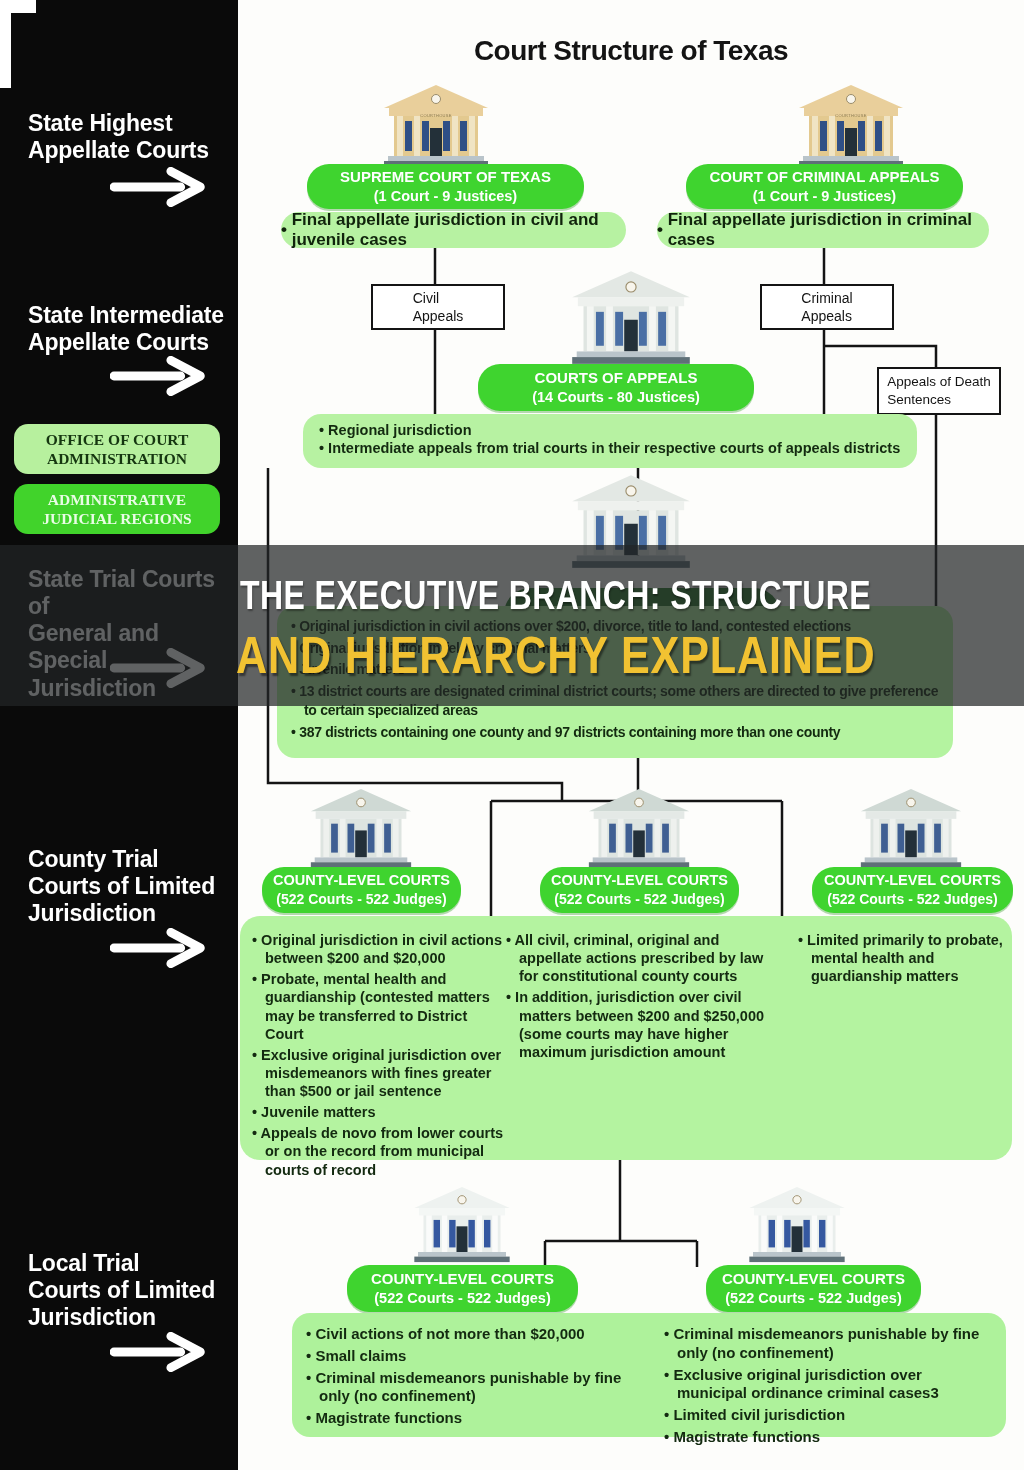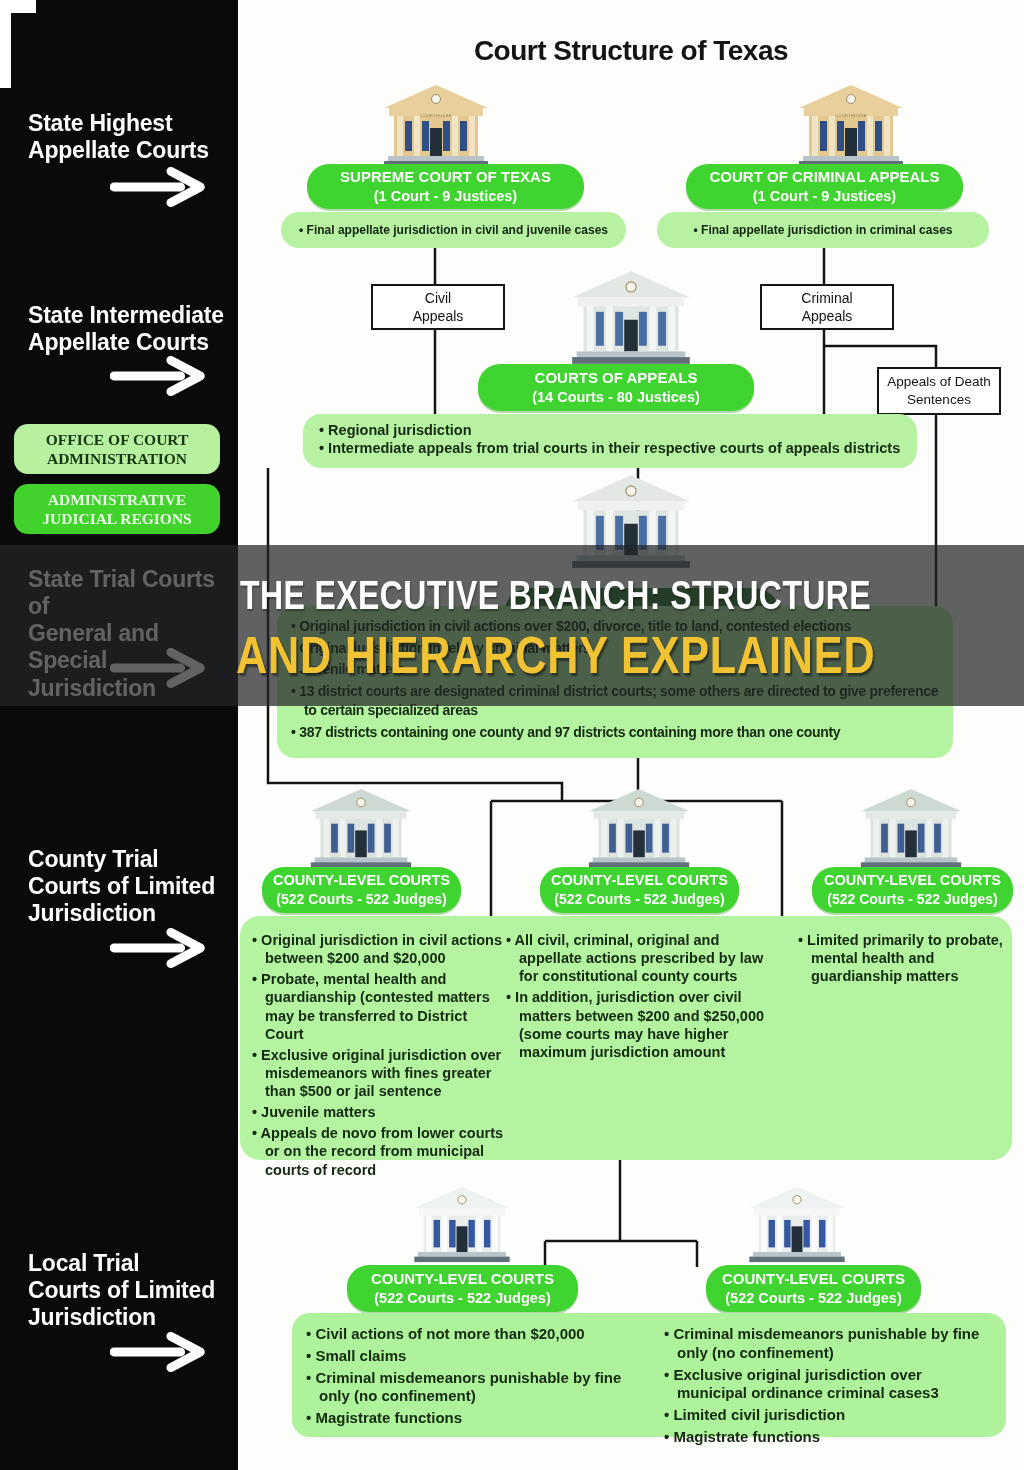--- a/index.html
+++ b/index.html
@@ -22,26 +22,26 @@
     font-size:28px;font-weight:bold;color:#141414;letter-spacing:-0.5px;}
   .pill{position:absolute;border-radius:22px;background:#3fd42f;color:#ffffff;
     display:flex;flex-direction:column;align-items:center;justify-content:center;
     text-align:center;line-height:1.3;box-shadow:0 2px 0 rgba(40,150,30,0.35);}
   .pill .t1{font-size:15px;font-weight:bold;}
   .pill .t2{font-size:14.5px;font-weight:bold;}
   .pill-dark{background:#2d7a2c;color:#7fd35f;box-shadow:none;border-radius:26px;margin-top:28px;}
   .pill-dark .t1{font-size:16px;letter-spacing:0.5px;}
   .bullet-box{position:absolute;border-radius:18px;background:#b7f2a2;color:#10240c;}
   .bullet-line{display:flex;align-items:center;justify-content:center;height:100%;
-    font-size:12px;font-weight:bold;}
+    font-size:17px;font-weight:bold;}
   .bullet-line::before{content:"• ";white-space:pre;}
   .b{font-weight:bold;color:#132a10;padding-left:13px;text-indent:-13px;margin:2px 0;}
   .b::before{content:"• ";}
   .lbl-box{position:absolute;background:#ffffff;border:2.5px solid #141414;
-    display:flex;align-items:center;justify-content:center;text-align:center;
+    display:flex;align-items:center;justify-content:center;text-align:left;
     font-size:14px;color:#141414;line-height:1.3;white-space:pre-line;}
   .connectors{position:absolute;left:0;top:0;width:1024px;height:1470px;pointer-events:none;}
   
   .bld{position:absolute;}
   .bld .courthouse-label{position:absolute;left:0;right:0;top:34%;text-align:center;
     font-size:4px;color:#8a7a50;letter-spacing:0.3px;}
   .v-tan{--roof:#e9cf9b;--ent:#e9cf9b;--wall:#e3c98f;--win:#2f4f86;--col:#f0e4c4;}
   .v-stone{--roof:#e3e8e4;--ent:#eef1ee;--wall:#dfe5e1;--win:#4a6fa5;--col:#f4f6f3;}
   .v-county{--roof:#cfd9d4;--ent:#e4e9e6;--wall:#dde4e0;--win:#3f5f92;--col:#eef1ee;}
   .v-white{--roof:#eef2f0;--ent:#f4f7f5;--wall:#e9eeec;--win:#3558a0;--col:#fafbfa;}

